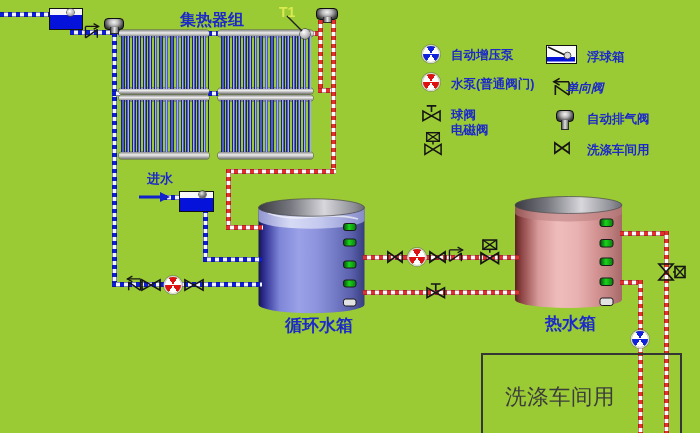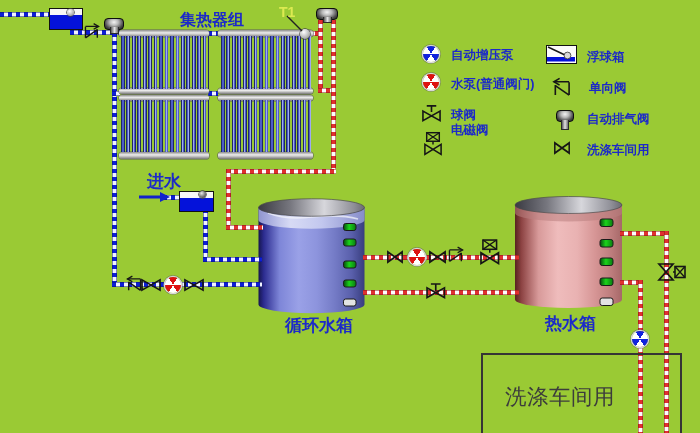--- a/index.html
+++ b/index.html
@@ -271,34 +271,34 @@
         <line x1="1" y1="1" x2="19" y2="9.5" stroke="#161616" stroke-width="1.4"></line>
         <circle cx="20.5" cy="9.5" r="3.4" fill="#d8d8d8" stroke="#333" stroke-width="0.8"></circle>
       </svg>
     </div>
     <div class="lbl legend-lbl" style="left:587px;top:49px;">浮球箱</div>
 
     <svg class="vsvg" style="left:551px;top:77px;" width="21" height="19" viewBox="0 0 22 20">
       <path d="M9,1.5 L3,5 L9,8.5" stroke-width="1.7"></path>
       <path d="M3,5 L19,5 M19,5.5 L19,19 M4.5,8.5 L4.5,19 M4.5,9 L19,19" stroke-width="1.7"></path>
     </svg>
-    <div class="lbl legend-lbl" style="left:589px;top:80px;">单向阀</div>
+    <div class="lbl legend-lbl" style="left:566px;top:80px;font-style:italic;">单向阀</div>
 
     <div>
       <div class="mushcap" style="left:555.5px;top:109.5px;width:16px;height:10px;"></div>
       <div class="mushstem" style="left:560.5px;top:119.5px;width:6px;height:9px;"></div>
     </div>
     <div class="lbl legend-lbl" style="left:587px;top:111px;">自动排气阀</div>
 
     <svg class="vsvg" style="left:553.5px;top:141.5px;" width="16" height="12" viewBox="0 0 20 13" preserveAspectRatio="none">
       <path d="M1,1 L1,12 L19,1 L19,12 Z" stroke-width="1.9"></path>
     </svg>
     <div class="lbl legend-lbl" style="left:587px;top:142px;">洗涤车间用</div>
   </div>
 
   <div class="lbl blue-lbl" style="left:180px;top:10px;font-size:16px;font-family:Liberation Serif, serif;">集热器组</div>
   <div class="lbl" style="left:279px;top:4px;font-size:14px;font-weight:bold;color:#dcea51;">T1</div>
-  <div class="lbl blue-lbl" style="left:147px;top:170px;font-size:17px;">进水</div>
+  <div class="lbl blue-lbl" style="left:147px;top:170px;font-size:13px;">进水</div>
   <div class="lbl blue-lbl" style="left:285px;top:314px;font-size:17px;">循环水箱</div>
   <div class="lbl blue-lbl" style="left:545px;top:312px;font-size:17px;">热水箱</div>
   <div class="lbl" style="left:505px;top:382px;font-size:21.5px;color:#3c3c3c;letter-spacing:0.5px;">洗涤车间用</div>
 
 </div>
 
 </body></html>

